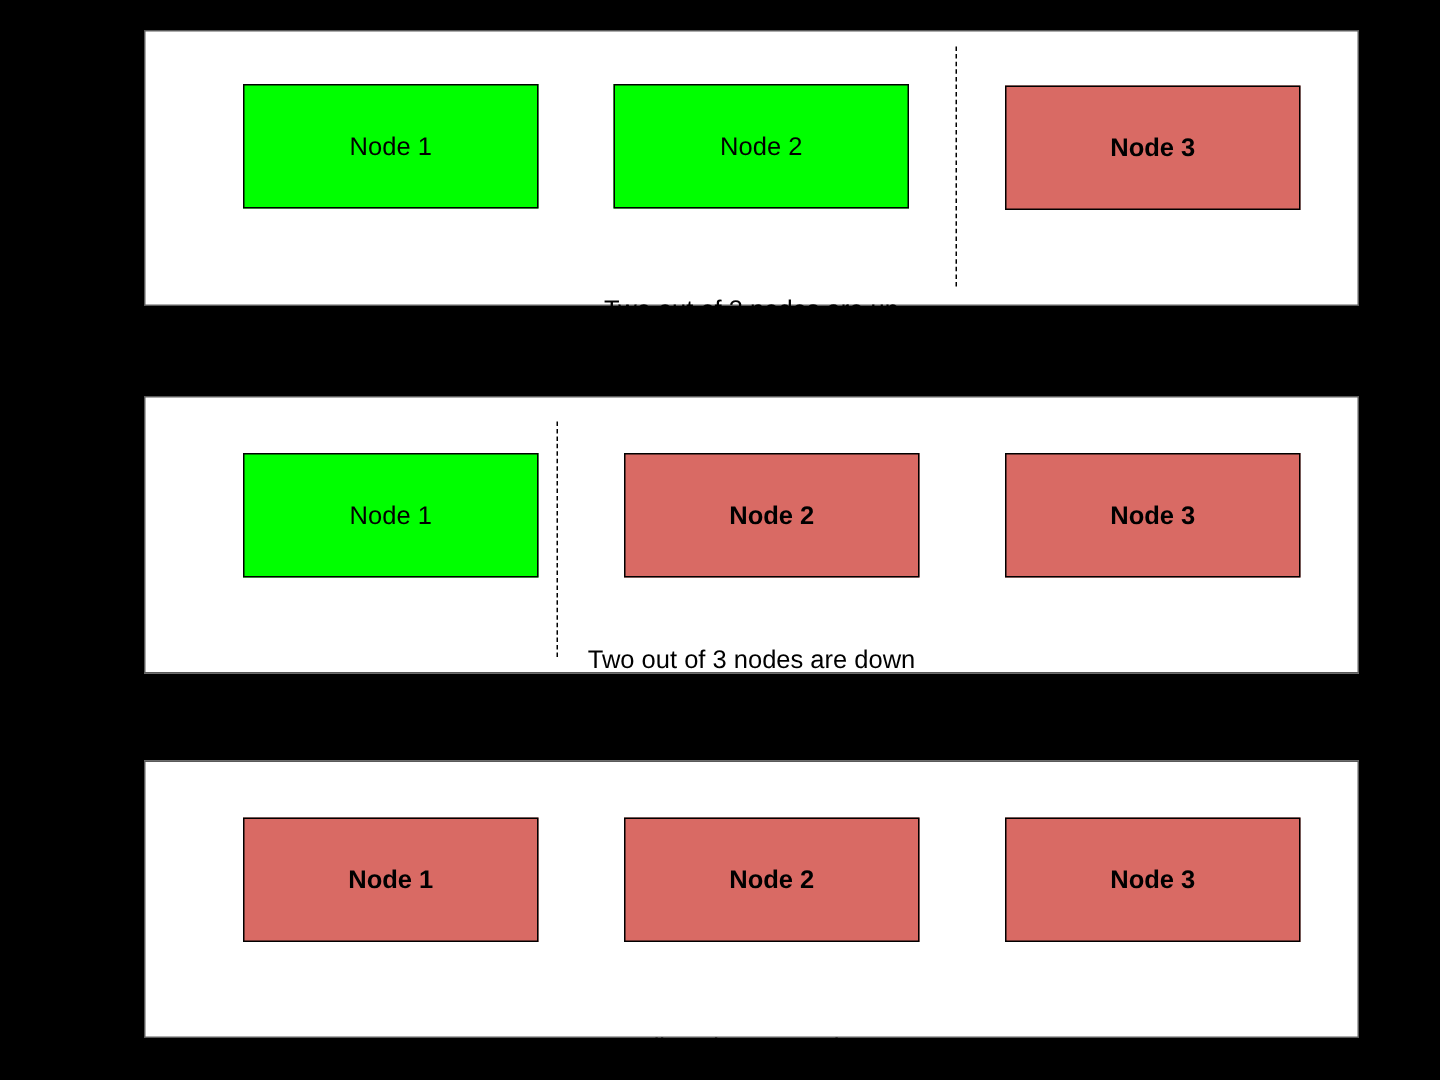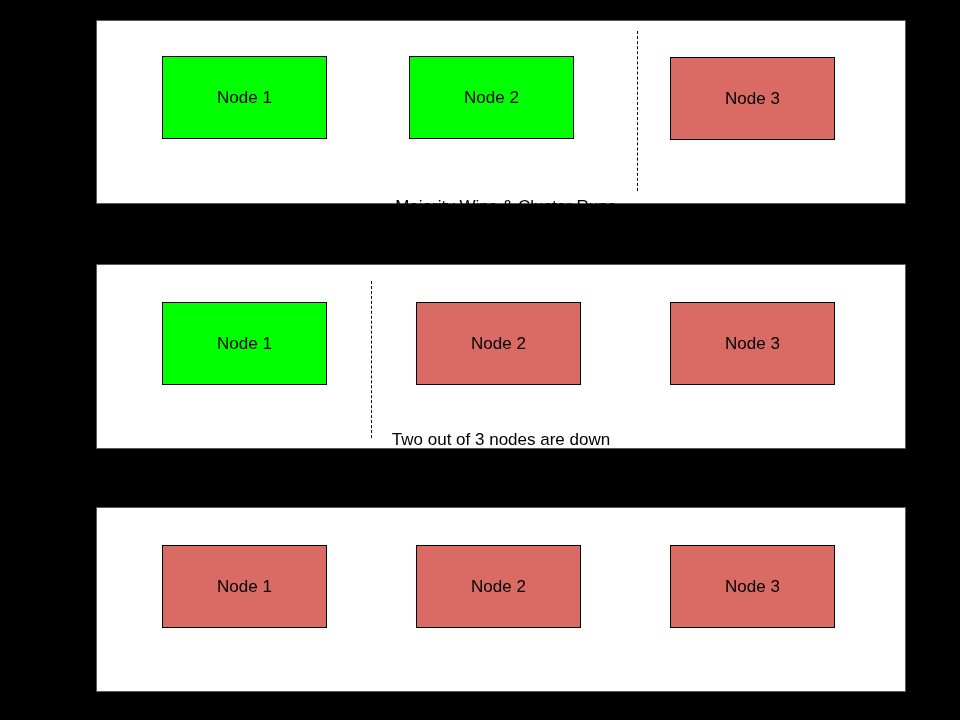--- a/index.html
+++ b/index.html
@@ -19,28 +19,28 @@
     position: absolute;
     left: 96px; width: 810px;
     background: var(--panel_bg, #fff);
     border: 1px solid var(--panel_border, #5a5a5a);
   }
   .panel.p1 { top: 20px;  height: 184px; }
   .panel.p2 { top: 264px; height: 185px; }
   .panel.p3 { top: 507px; height: 185px; }
   .node {
     position: absolute;
-    width: 165px; height: 83px;
+    width: 197px; height: 83px;
     border: 1px solid var(--node_border, #000);
     display: flex; align-items: center; justify-content: center;
     font-size: 17px;
     color: var(--text, #000);
   }
   .node.up   { background: var(--node_up,   #00ff00); }
-  .node.down { background: var(--node_down, #d96a64); }
+  .node.down { background: var(--node_down, #d96a64); font-weight: bold; }
   .divider {
     position: absolute;
     width: 0;
     border-left: 1px dashed var(--divider, #000);
   }
   .caption {
     position: absolute;
     left: 0; width: 100%;
     text-align: center;
     font-size: 17px; line-height: 22px;
@@ -58,20 +58,21 @@
       <span>Node 1</span>
     </div>
     <div class="node up" style="left:312px; top:35px;">
       <span>Node 2</span>
     </div>
     <div class="node down" style="left:573px; top:36px;">
       <span>Node 3</span>
     </div>
     <div class="divider" style="left:540px; top:10px; height:160px;"></div>
     <div class="caption" style="top:131px;">
+      <div>Two out of 3 nodes are up</div>
       <div>, Majority Wins &amp; Cluster Runs</div>
     </div>
   </section>
 
   <section class="panel p2">
     <div class="node up" style="left:65px; top:37px;">
       <span>Node 1</span>
     </div>
     <div class="node down" style="left:319px; top:37px;">
       <span>Node 2</span>

